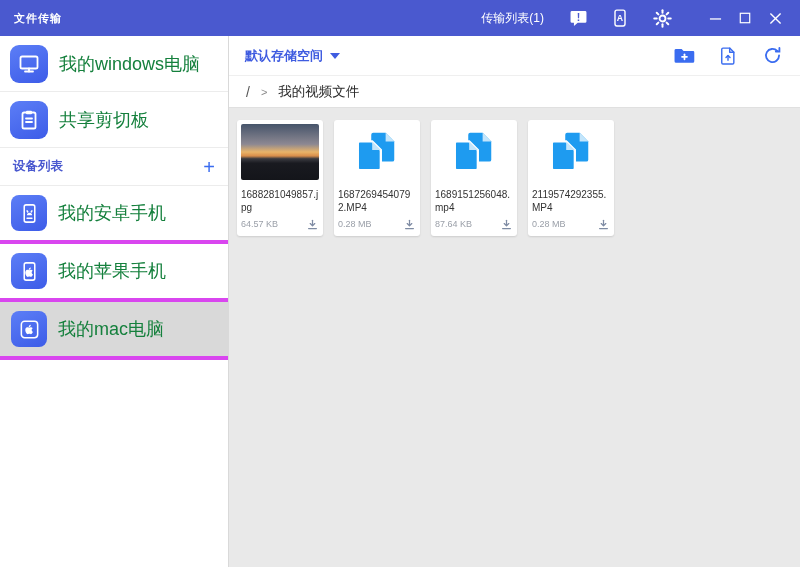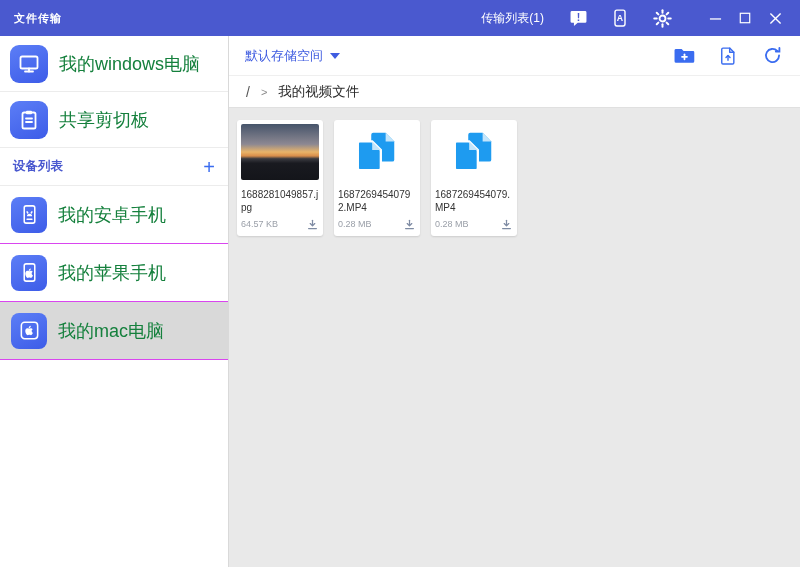--- a/index.html
+++ b/index.html
@@ -23,29 +23,29 @@
   
   .sidebar { width:229px; flex:0 0 229px; background:#fff; border-right:1px solid #d9d9d9; display:flex; flex-direction:column; }
   .side-item { height:56px; display:flex; align-items:center; gap:11px; padding:0 10px; border-bottom:1px solid #ececec; cursor:pointer; }
   .side-icon { width:38px; height:38px; flex:0 0 38px; border-radius:9px;
                background:linear-gradient(155deg,#5c7ef6,#3d5ce8);
                display:flex; align-items:center; justify-content:center; }
   .side-label { font-size:18px; color:#15803d; }
   .device-header { height:38px; display:flex; align-items:center; justify-content:space-between; padding:0 13px; border-bottom:1px solid #ececec; }
   .device-header-label { font-size:12.5px; color:#4a59cf; font-weight:bold; }
   .add-device { font-size:20px; color:#3a6cf0; font-weight:400; line-height:1; cursor:pointer; }
-  .device-item { height:58px; display:flex; align-items:center; gap:11px; padding:0 11px; border-bottom:1px solid #d946ef; cursor:pointer; }
+  .device-item { height:58px; display:flex; align-items:center; gap:11px; padding:0 11px; border-bottom:4px solid #d946ef; cursor:pointer; }
   .device-item.selected { background:#d9d9d9; }
   .device-icon { width:36px; height:36px; flex:0 0 36px; border-radius:8px;
                  background:linear-gradient(155deg,#5c7ef6,#3d5ce8);
                  display:flex; align-items:center; justify-content:center; }
 
   
   .main { flex:1; display:flex; flex-direction:column; min-width:0; background:#e9e9e9; }
-  .toolbar { height:40px; flex:0 0 40px; background:#fff; display:flex; align-items:center; padding:0 16px; border-bottom:1px solid #efefef; }
+  .toolbar { height:40px; flex:0 0 40px; background:#fff; display:flex; align-items:center; padding:0 16px; border-bottom:1px solid #efefef;font-weight:bold; }
   .storage-selector { display:flex; align-items:center; gap:7px; color:#3f5ce0; font-size:13px; cursor:pointer; }
   .chevron-down { width:0; height:0; border-left:5px solid transparent; border-right:5px solid transparent; border-top:6px solid #3f5ce0; display:inline-block; }
   .toolbar-actions { margin-left:auto; display:flex; align-items:center; gap:20px; }
   .tool-btn { width:24px; height:24px; display:flex; align-items:center; justify-content:center; cursor:pointer; }
 
   .breadcrumb { height:32px; flex:0 0 32px; background:#fff; display:flex; align-items:center; gap:11px; padding:0 17px; border-bottom:1px solid #e0e0e0; }
   .bc-root { font-size:14px; color:#555; cursor:pointer; }
   .bc-sep { font-size:11px; color:#8a8a8a; }
   .bc-current { font-size:13.5px; color:#2b2b2b; }
 
@@ -261,31 +261,52 @@
             <span class="dl-btn">
               <svg viewBox="0 0 16 16" width="13" height="13" fill="none" stroke="#7e8ba3" stroke-width="1.5" stroke-linecap="round" stroke-linejoin="round">
                 <path d="M8 2.8v6.4"></path>
                   <path d="M5.2 6.8 8 9.6l2.8-2.8"></path>
                   <path d="M3.2 13h9.6"></path>
               </svg>
             </span>
           </div>
         </div>
 
-
         <div class="card">
           <div class="icon-area">
             <svg viewBox="0 0 48 48" width="46" height="46">
               <path d="M20 4h13l9 9v19a2 2 0 0 1-2 2H20a2 2 0 0 1-2-2V6a2 2 0 0 1 2-2z" fill="#1e9bf0"></path>
               <path d="M33 4l9 9h-9z" fill="#c3e5fb"></path>
               <path d="M6 13h13l9 9v19a2 2 0 0 1-2 2H6a2 2 0 0 1-2-2V15a2 2 0 0 1 2-2z" fill="#1e9bf0" stroke="#ffffff" stroke-width="2.4"></path>
               <path d="M19 13l9 9h-9z" fill="#c3e5fb"></path>
             </svg>
           </div>
-          <div class="fname">1687269454079.MP4</div>
+          <div class="fname">1689151256048.mp4</div>
+          <div class="card-foot">
+            <span class="fsize">87.64 KB</span>
+            <span class="dl-btn">
+              <svg viewBox="0 0 16 16" width="13" height="13" fill="none" stroke="#7e8ba3" stroke-width="1.5" stroke-linecap="round" stroke-linejoin="round">
+                <path d="M8 2.8v6.4"></path>
+                  <path d="M5.2 6.8 8 9.6l2.8-2.8"></path>
+                  <path d="M3.2 13h9.6"></path>
+              </svg>
+            </span>
+          </div>
+        </div>
+
+        <div class="card">
+          <div class="icon-area">
+            <svg viewBox="0 0 48 48" width="46" height="46">
+              <path d="M20 4h13l9 9v19a2 2 0 0 1-2 2H20a2 2 0 0 1-2-2V6a2 2 0 0 1 2-2z" fill="#1e9bf0"></path>
+              <path d="M33 4l9 9h-9z" fill="#c3e5fb"></path>
+              <path d="M6 13h13l9 9v19a2 2 0 0 1-2 2H6a2 2 0 0 1-2-2V15a2 2 0 0 1 2-2z" fill="#1e9bf0" stroke="#ffffff" stroke-width="2.4"></path>
+              <path d="M19 13l9 9h-9z" fill="#c3e5fb"></path>
+            </svg>
+          </div>
+          <div class="fname">2119574292355.MP4</div>
           <div class="card-foot">
             <span class="fsize">0.28 MB</span>
             <span class="dl-btn">
               <svg viewBox="0 0 16 16" width="13" height="13" fill="none" stroke="#7e8ba3" stroke-width="1.5" stroke-linecap="round" stroke-linejoin="round">
                 <path d="M8 2.8v6.4"></path>
                   <path d="M5.2 6.8 8 9.6l2.8-2.8"></path>
                   <path d="M3.2 13h9.6"></path>
               </svg>
             </span>
           </div>

